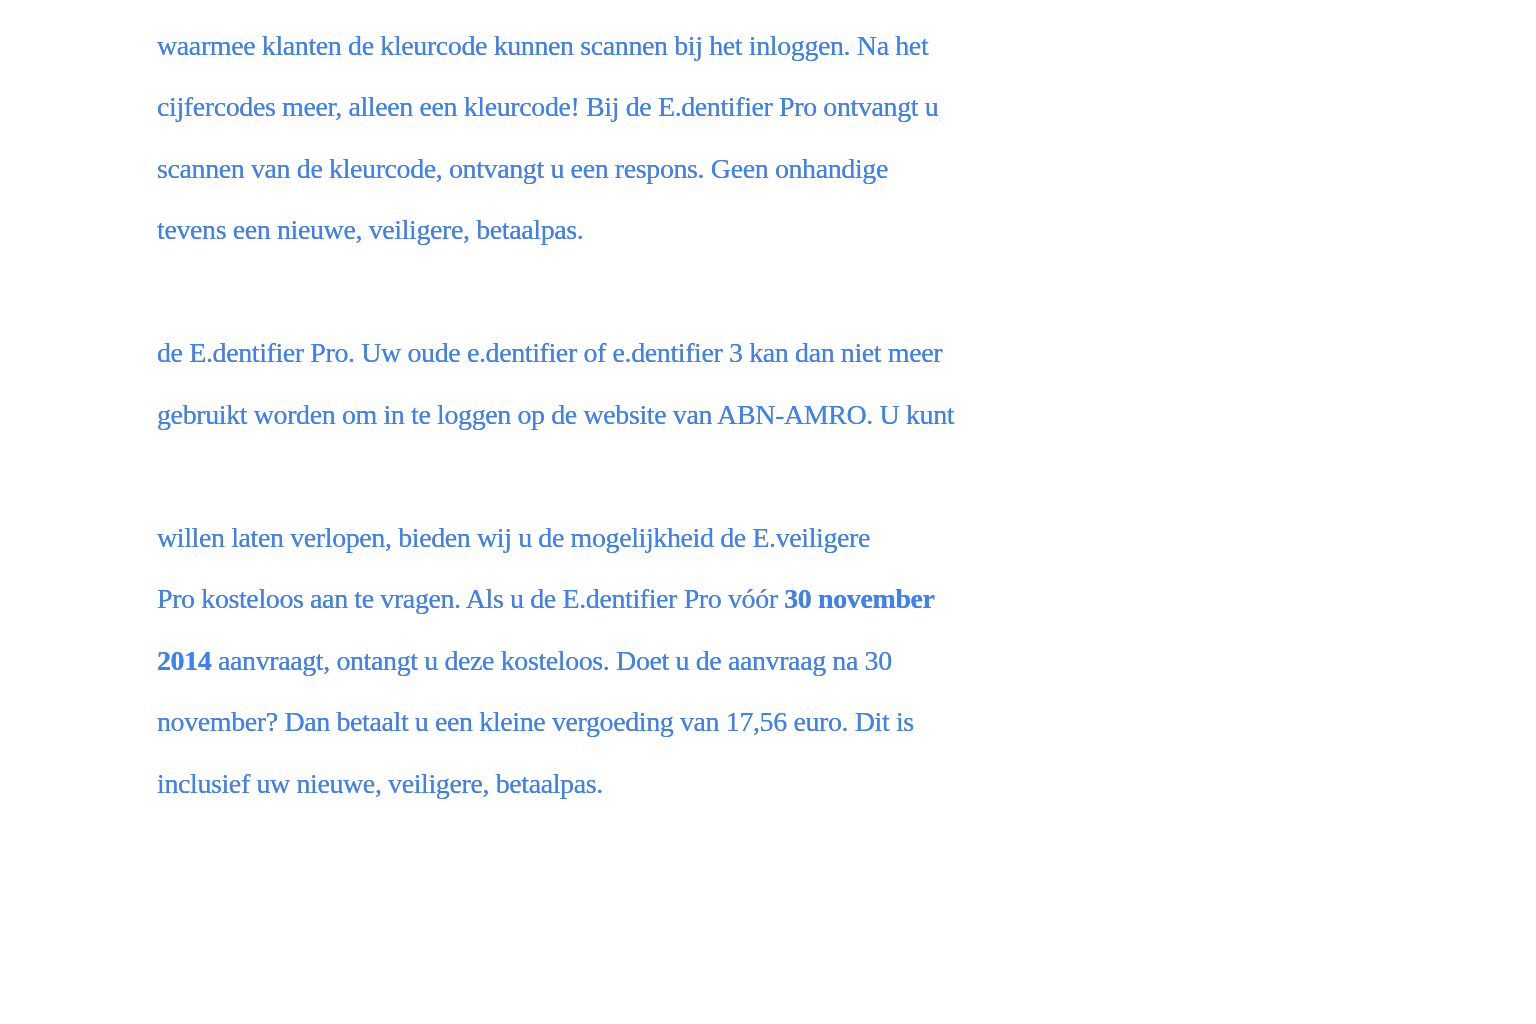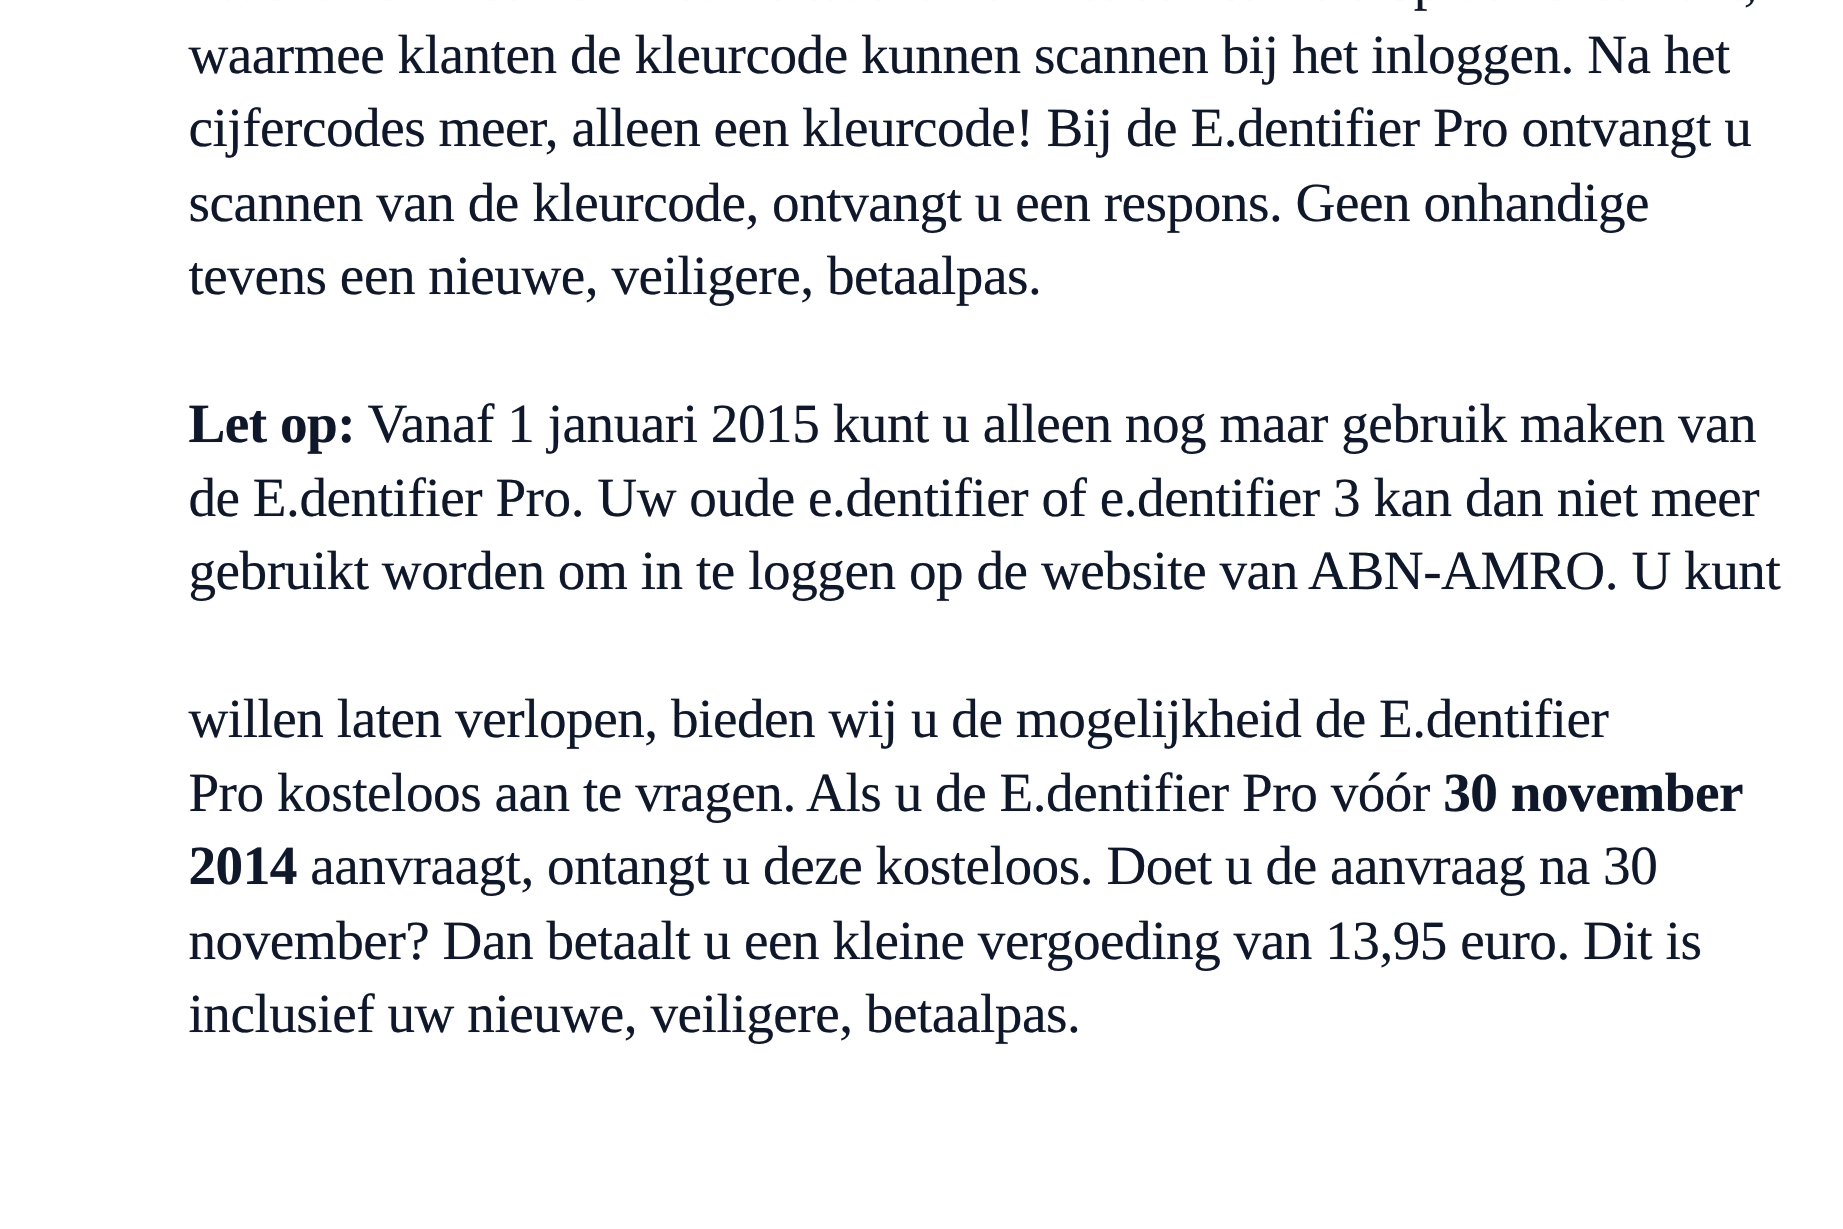--- a/index.html
+++ b/index.html
@@ -17,47 +17,46 @@
     position: absolute;
     left: 157px;
     top: -47px;
     width: 1330px;
   }
   .paragraph {
     margin: 0 0 61.5px 0;
   }
   .line {
     font-family: "Liberation Serif", "DejaVu Serif", serif;
-    font-size: 46px;
+    font-size: 28px;
     line-height: 61.5px;
     letter-spacing: -0.4px;
-    color: #0f172a;
+    color: #3b82f6;
     white-space: pre;
     text-shadow: 0 0 0.6px rgba(23,23,23,0.55);
   }
   .line .bold {
     font-weight: 700;
   }
 </style>
 </head>
 <body>
 
 <div class="doc">
     <div class="paragraph">
       <div class="line"><span>E.dentifier Pro. Een nieuwe e.dentifier met een camera op de achterkant,</span></div>
       <div class="line"><span>waarmee klanten de kleurcode kunnen scannen bij het inloggen. Na het</span></div>
       <div class="line"><span>cijfercodes meer, alleen een kleurcode! Bij de E.dentifier Pro ontvangt u</span></div>
       <div class="line"><span>scannen van de kleurcode, ontvangt u een respons. Geen onhandige</span></div>
       <div class="line"><span>tevens een nieuwe, veiligere, betaalpas.</span></div>
     </div>
     <div class="paragraph">
-      <div class="line"><span class="bold">Let op:</span><span> Vanaf 1 januari 2015 kunt u alleen nog maar gebruik maken van</span></div>
       <div class="line"><span>de E.dentifier Pro. Uw oude e.dentifier of e.dentifier 3 kan dan niet meer</span></div>
       <div class="line"><span>gebruikt worden om in te loggen op de website van ABN-AMRO. U kunt</span></div>
     </div>
     <div class="paragraph">
-      <div class="line"><span>willen laten verlopen, bieden wij u de mogelijkheid de E.dentifier</span></div>
+      <div class="line"><span>willen laten verlopen, bieden wij u de mogelijkheid de E.veiligere</span></div>
       <div class="line"><span>Pro kosteloos aan te vragen. Als u de E.dentifier Pro vóór </span><span class="bold">30 november</span></div>
       <div class="line"><span class="bold">2014</span><span> aanvraagt, ontangt u deze kosteloos. Doet u de aanvraag na 30</span></div>
-      <div class="line"><span>november? Dan betaalt u een kleine vergoeding van 13,95 euro. Dit is</span></div>
+      <div class="line"><span>november? Dan betaalt u een kleine vergoeding van 17,56 euro. Dit is</span></div>
       <div class="line"><span>inclusief uw nieuwe, veiligere, betaalpas.</span></div>
     </div>
   </div>
 
 </body></html>

